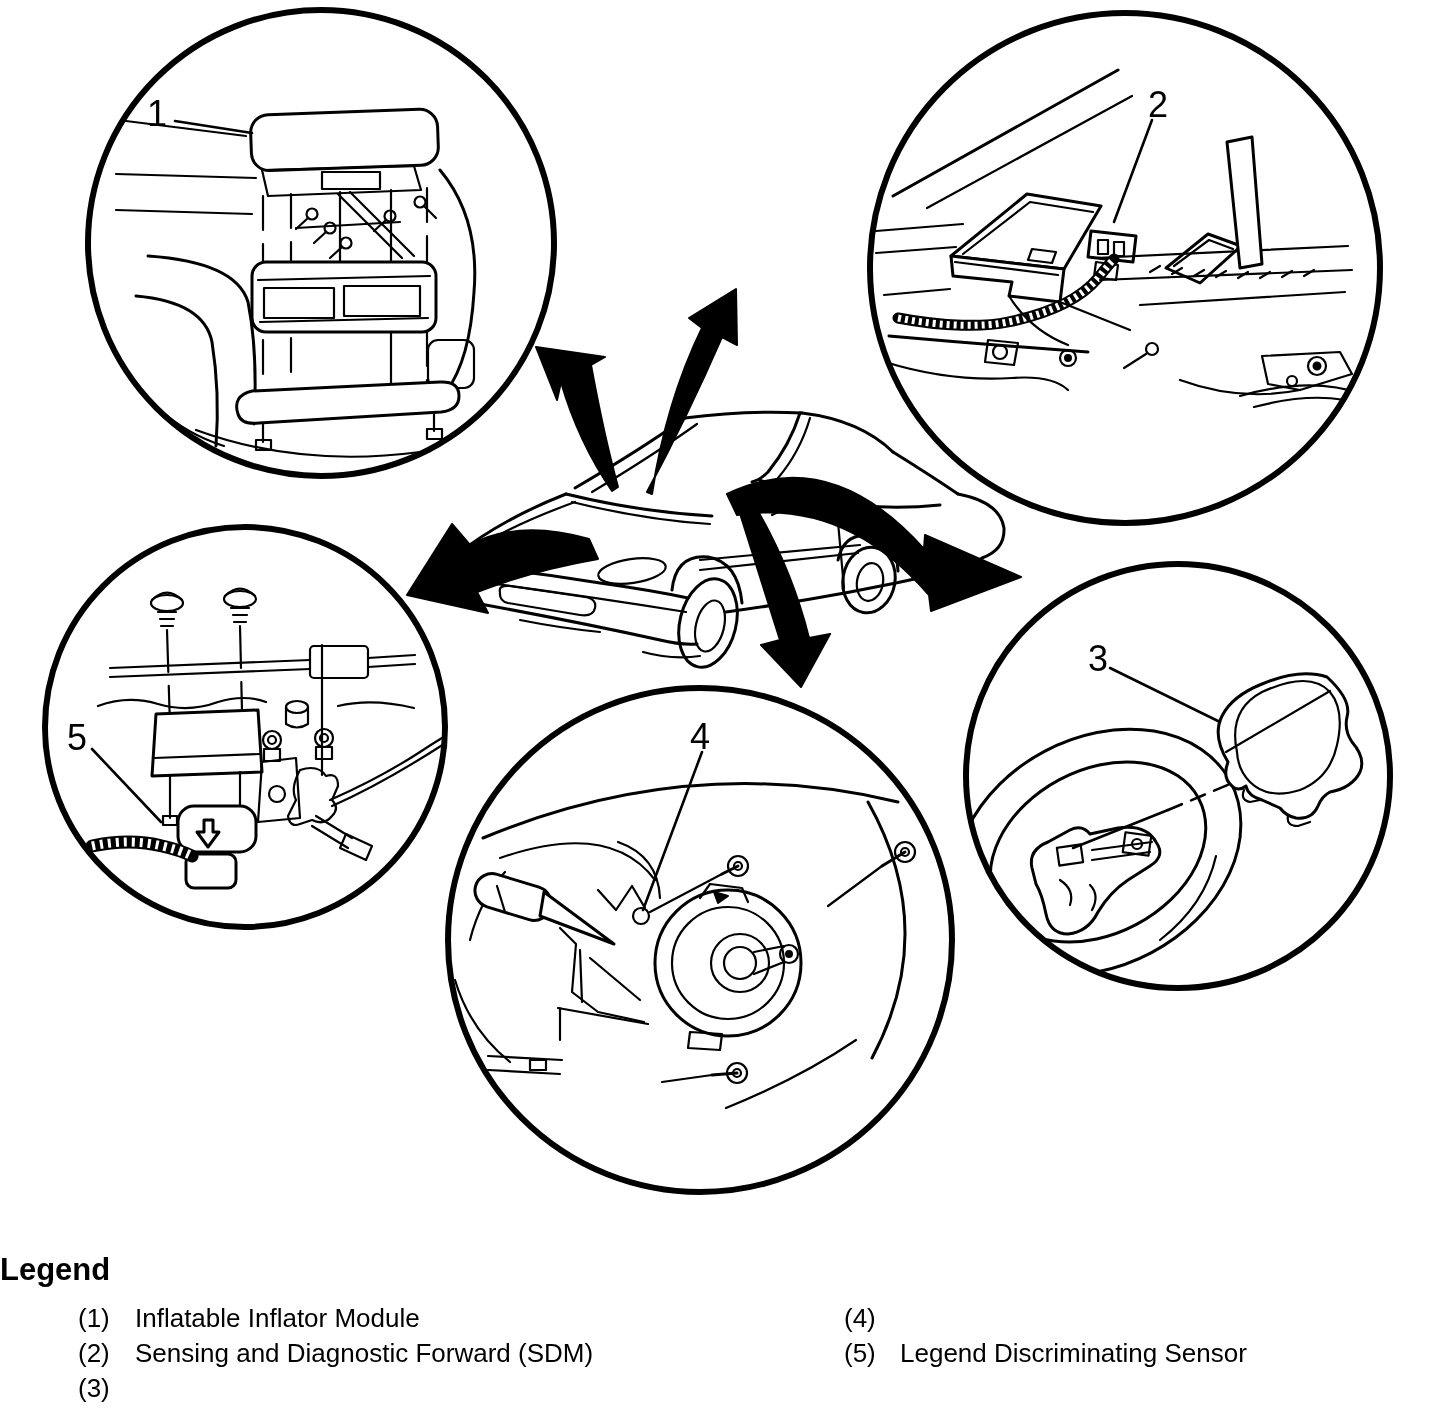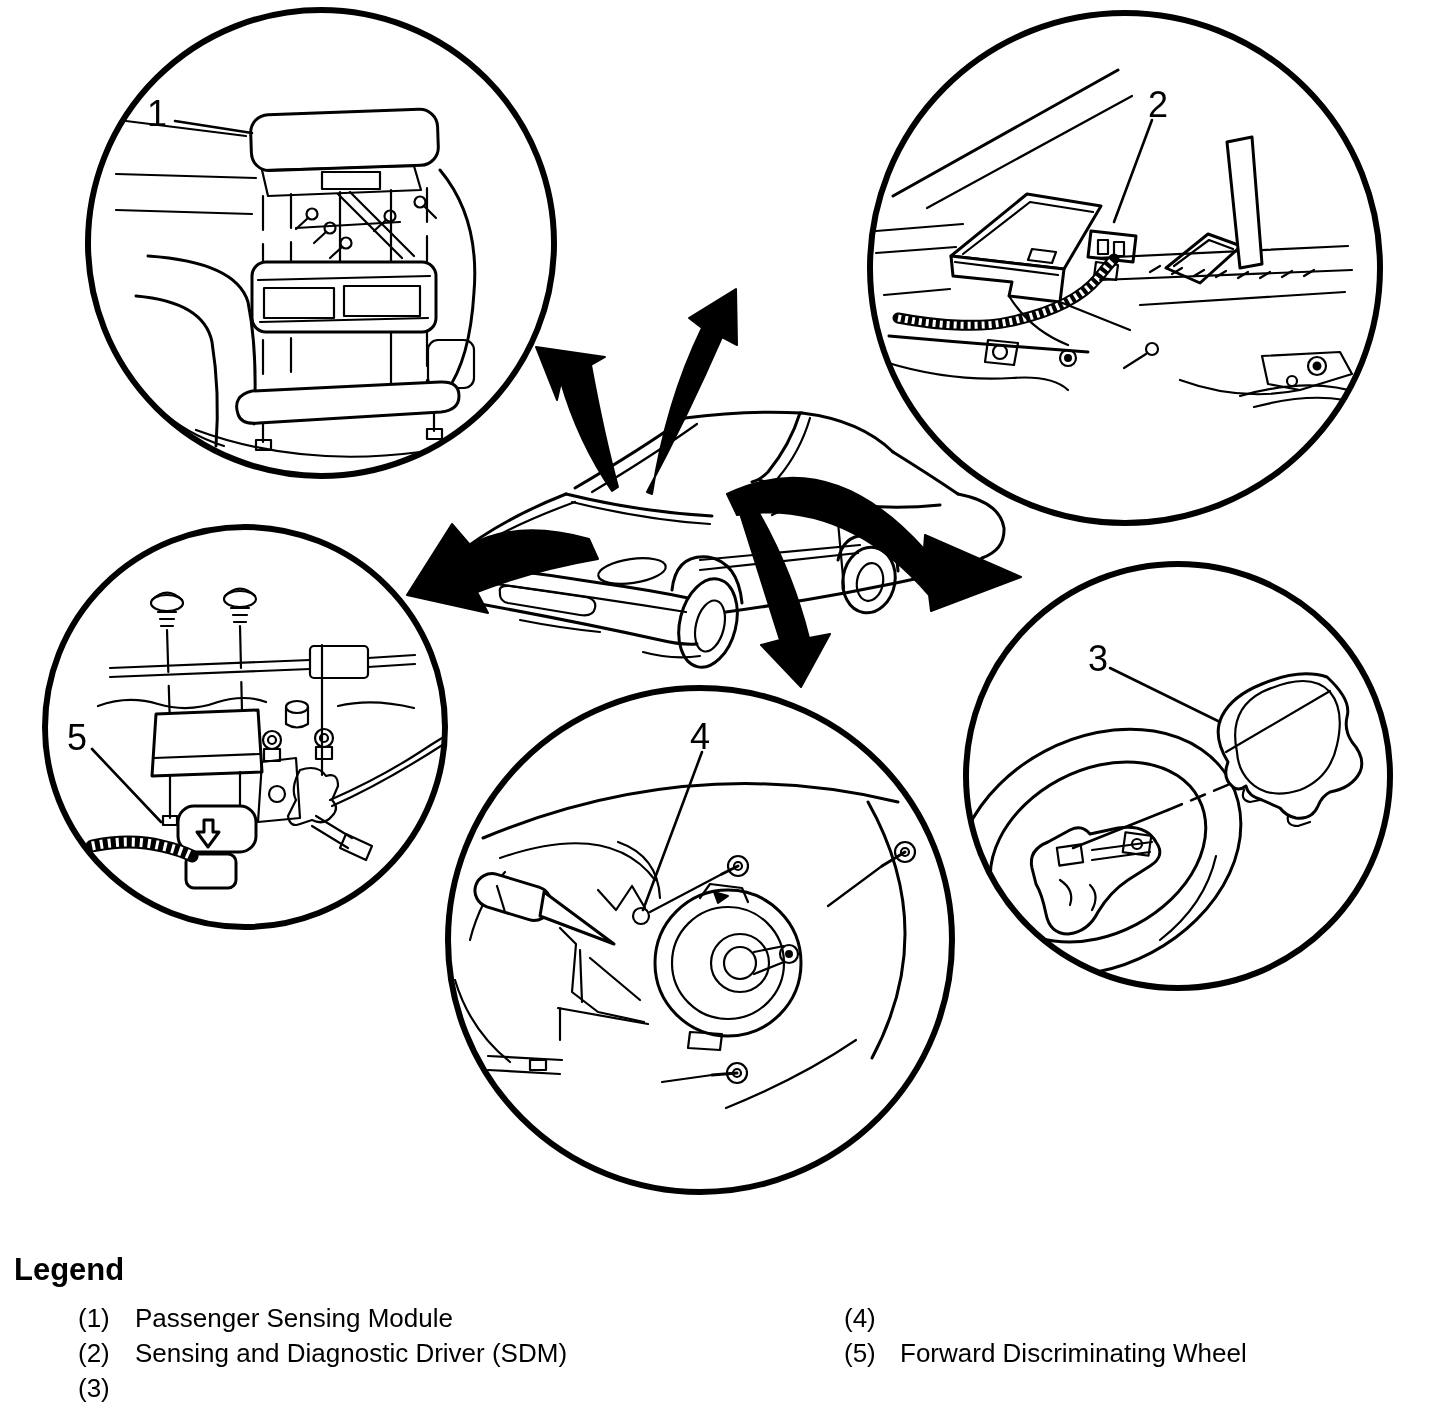--- a/index.html
+++ b/index.html
@@ -14,21 +14,21 @@
   .blk{fill:#000;stroke:#000;stroke-width:2;stroke-linejoin:round;}
   .leader{fill:none;stroke:#000;stroke-width:2.6;stroke-linecap:round;}
   .dash{stroke-dasharray:15 10;}
   .vdash{stroke-dasharray:34 14;}
   .tube-o{fill:none;stroke:#000;stroke-width:11;stroke-linecap:round;}
   .tube-i{fill:none;stroke:#fff;stroke-width:7;stroke-dasharray:3 4;stroke-linecap:butt;}
   .tube-o5{fill:none;stroke:#000;stroke-width:13;stroke-linecap:round;}
   .tube-i5{fill:none;stroke:#fff;stroke-width:9;stroke-dasharray:3 5;stroke-linecap:butt;}
   .cnum{font-family:"Liberation Sans",sans-serif;font-size:36px;fill:#000;}
   
-  .legend-heading{position:absolute;left:14px;top:1252px;font-size:31px;font-weight:bold;}
+  .legend-heading{position:absolute;left:0;top:1252px;font-size:31px;font-weight:bold;}
   .legend-col{position:absolute;top:1301px;}
   .legend-col.left{left:78px;}
   .legend-col.right{left:844px;}
   .legend-row{display:flex;align-items:flex-start;font-size:26px;line-height:35px;}
   .legend-row .num{width:57px;flex:0 0 57px;}
   .legend-col.right .num{width:56px;flex:0 0 56px;}
   .legend-row .lab{display:block;}
   .legend-col.right .lab{width:470px;}
 </style>
 </head>
@@ -365,35 +365,35 @@
     <path class="blk" d="M 727,494 Q 830,444 924,549 L 925,535 L 1021,577 L 931,611 L 929,595 Q 845,498 737,515 Z"></path>
   </g>
 </svg>
 
   <div class="legend">
     <div class="legend-heading">Legend</div>
 
     <div class="legend-col left">
       <div class="legend-row">
         <span class="num">(1)</span>
-        <span class="lab">Passenger Sensing Module</span>
+        <span class="lab">Inflatable Inflator Module</span>
       </div>
       <div class="legend-row">
         <span class="num">(2)</span>
-        <span class="lab">Sensing and Diagnostic Driver (SDM)</span>
+        <span class="lab">Sensing and Diagnostic Forward (SDM)</span>
       </div>
       <div class="legend-row">
         <span class="num">(3)</span>
       </div>
     </div>
 
     <div class="legend-col right">
       <div class="legend-row">
         <span class="num">(4)</span>
       </div>
       <div class="legend-row">
         <span class="num">(5)</span>
-        <span class="lab">Forward Discriminating Wheel</span>
+        <span class="lab">Legend Discriminating Sensor</span>
       </div>
     </div>
   </div>
 
 </div>
 
 </body></html>

